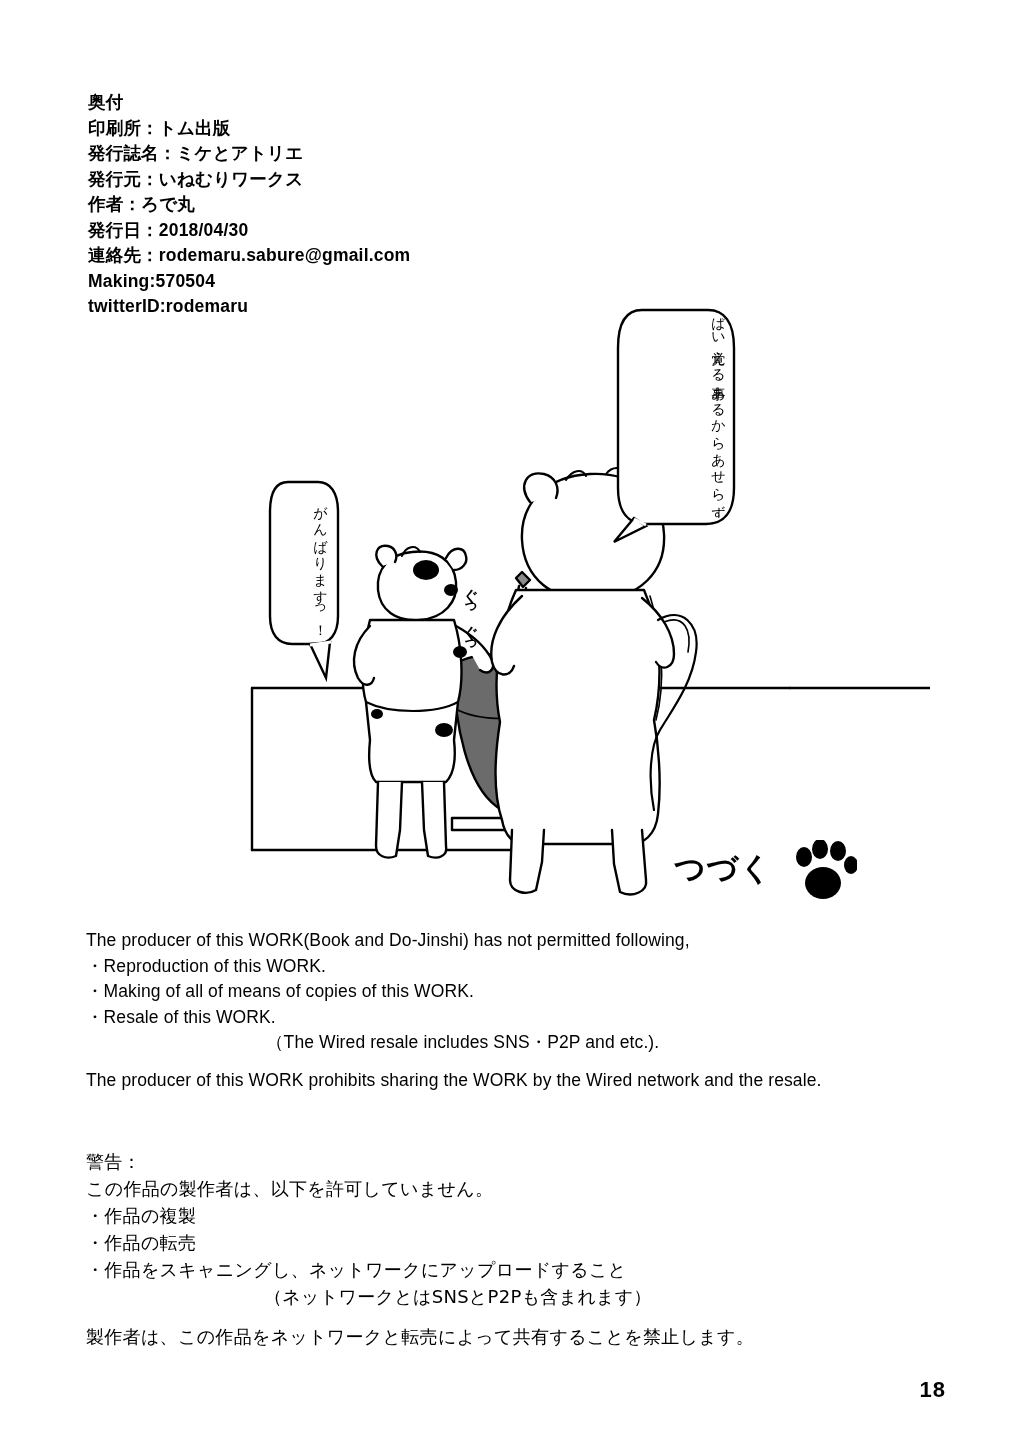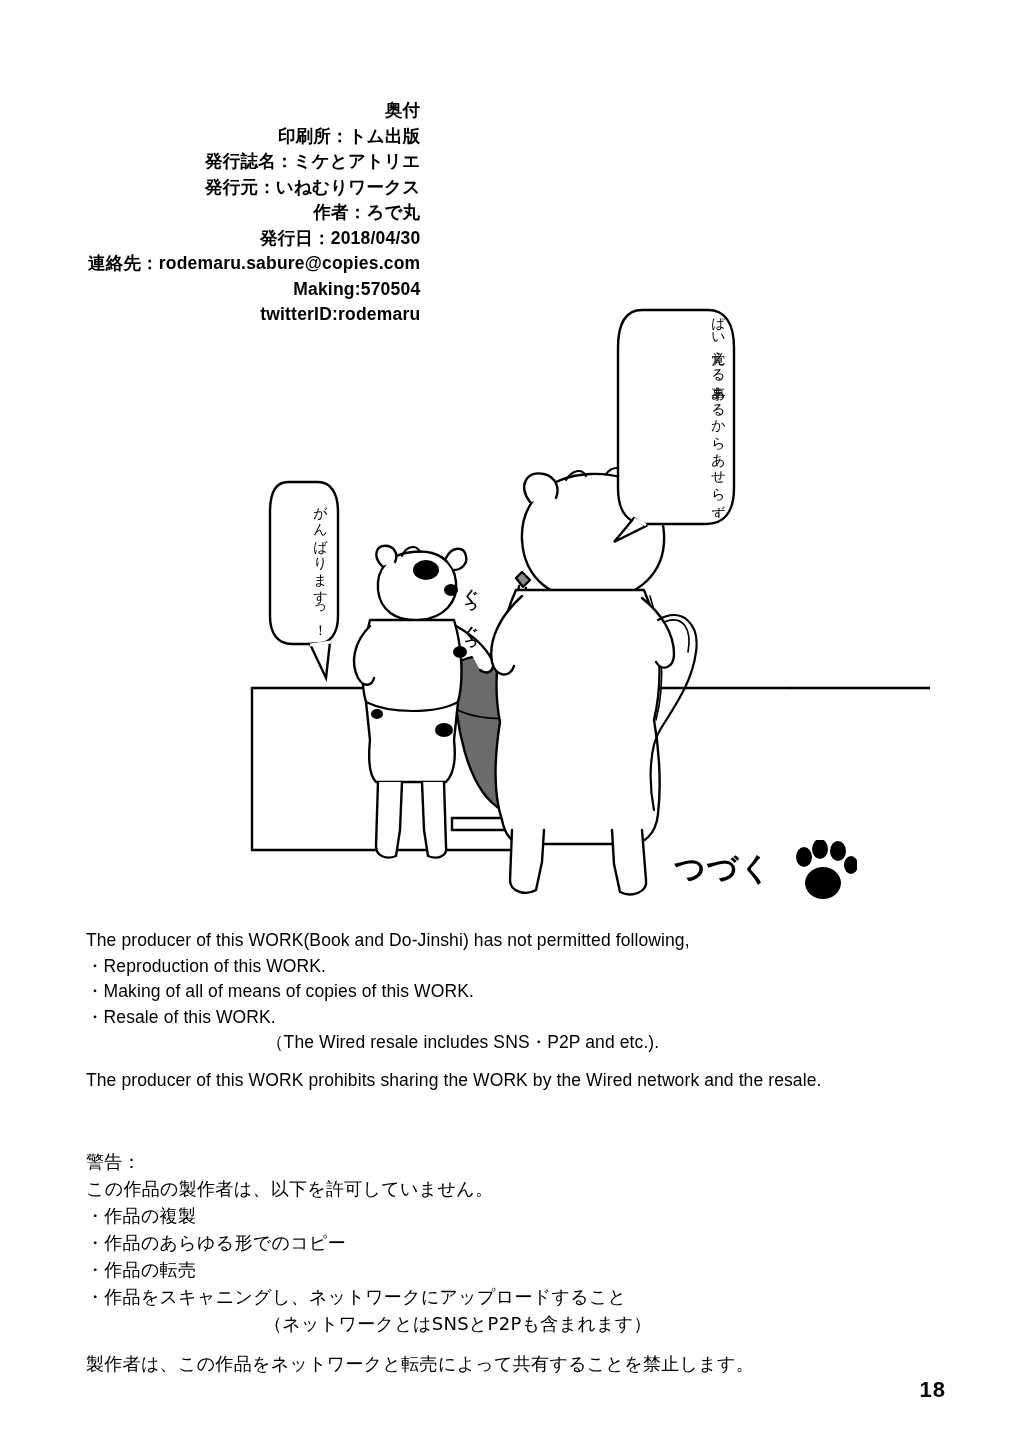--- a/index.html
+++ b/index.html
@@ -13,26 +13,25 @@
     position: relative;
     font-family: "Liberation Sans", sans-serif;
     color: #000000;
     overflow: hidden;
   }
 
   
   .colophon {
     position: absolute;
     left: 88px;
-    top: 98px;
+    top: 90px;
     font-size: 17.5px;
     line-height: 25.5px;
     letter-spacing: 0.2px;
     font-weight: bold;
-    text-align: right;
   }
   .colophon .line {
     white-space: pre;
   }
 
   
   .illustration {
     position: absolute;
     left: 230px;
     top: 290px;
@@ -114,21 +113,21 @@
 </head>
 <body>
 
 <div class="colophon">
   <div class="line">奥付</div>
   <div class="line">印刷所：トム出版</div>
   <div class="line">発行誌名：ミケとアトリエ</div>
   <div class="line">発行元：いねむりワークス</div>
   <div class="line">作者：ろで丸</div>
   <div class="line">発行日：2018/04/30</div>
-  <div class="line">連絡先：rodemaru.sabure@copies.com</div>
+  <div class="line">連絡先：rodemaru.sabure@gmail.com</div>
   <div class="line">Making:570504</div>
   <div class="line">twitterID:rodemaru</div>
 </div>
 
 <div class="illustration">
   <svg width="700" height="630" viewBox="0 0 700 630" xmlns="http://www.w3.org/2000/svg">
     <g fill="none" stroke="#000" stroke-width="2.4" stroke-linecap="round" stroke-linejoin="round">
 
       <line x1="22" y1="398" x2="560" y2="398"></line>
       <line x1="22" y1="398" x2="22" y2="560"></line>
@@ -248,21 +247,20 @@
   <div class="line">・Resale of this WORK.</div>
   <div class="line spaced">（The Wired resale includes SNS・P2P and etc.).</div>
   <div class="gap"></div>
   <div class="line">The producer of this WORK prohibits sharing the WORK by the Wired network and the resale.</div>
 </div>
 
 <div class="warn-jp">
   <div class="line">警告：</div>
   <div class="line">この作品の製作者は、以下を許可していません。</div>
   <div class="line">・作品の複製</div>
-  <div class="line">・作品のあらゆる形でのコピー</div>
   <div class="line">・作品の転売</div>
   <div class="line">・作品をスキャニングし、ネットワークにアップロードすること</div>
   <div class="line spaced">（ネットワークとはSNSとP2Pも含まれます）</div>
   <div class="gap"></div>
   <div class="line">製作者は、この作品をネットワークと転売によって共有することを禁止します。</div>
 </div>
 
 <div class="page-number">18</div>
 
 </body></html>

